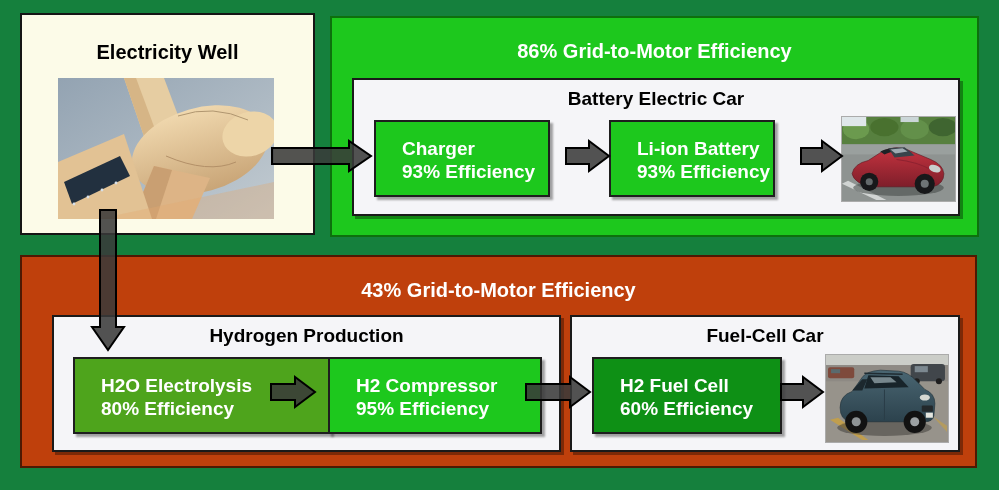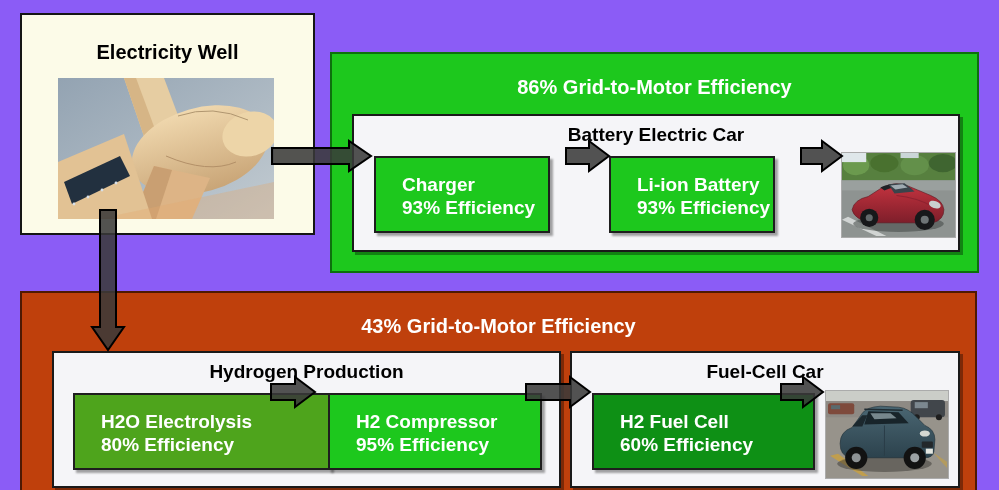--- a/index.html
+++ b/index.html
@@ -1,29 +1,29 @@
 <!DOCTYPE html>
 <html><head>
 <meta charset="utf-8">
 <style>
   html,body{margin:0;padding:0;background:#000;}
   .stage{
-    position:relative;width:999px;height:490px;background:#8b5cf6;overflow:hidden;
+    position:relative;width:999px;height:490px;background:#15803d;overflow:hidden;
     font-family:"Liberation Sans",sans-serif;font-weight:700;
   }
   .abs{position:absolute;}
   
   .well-card{
     left:20px;top:13px;width:295px;height:222px;
     background:#FCFBE8;border:2px solid #151515;box-sizing:border-box;
   }
   .well-title{left:0;top:26px;width:100%;text-align:center;font-size:20px;color:#000;}
   .well-photo{left:36px;top:63px;width:216px;height:141px;display:block;}
   
-  .panel{box-sizing:border-box;margin-top:36px;}
+  .panel{box-sizing:border-box;}
   .panel-green{
     left:330px;top:16px;width:649px;height:221px;
     background:#1DC81D;border:2px solid rgba(0,40,0,.55);
   }
   .panel-headline{left:0;top:22px;width:100%;text-align:center;font-size:20px;color:#fff;}
   .card{
     background:#F5F5F8;border:2px solid #1A1A1A;box-sizing:border-box;
     box-shadow:3px 3px 0 rgba(0,0,0,.35);
   }
   .bec-card{left:20px;top:60px;width:608px;height:138px;padding-left:13px;}
@@ -42,21 +42,21 @@
   .tesla-photo{left:487px;top:36px;width:113px;height:84px;}
   
   .panel-orange{
     left:20px;top:255px;width:957px;height:213px;
     background:#BF400C;border:2px solid rgba(30,8,0,.7);
   }
   .hp-card{left:30px;top:58px;width:509px;height:137px;}
   .fc-card{left:548px;top:58px;width:390px;height:137px;}
   .h2o-box{left:19px;top:40px;width:258px;height:77px;}
   .comp-box{left:274px;top:40px;width:214px;height:77px;}
-  .fuelcell-box{left:20px;top:40px;width:223px;height:77px;}
+  .fuelcell-box{left:20px;top:40px;width:190px;height:77px;}
   .suv-photo{left:253px;top:37px;width:122px;height:87px;}
   
   .arrows{left:0;top:0;width:999px;height:490px;pointer-events:none;}
   .arrow{fill:#3A3A3A;fill-opacity:.87;stroke:#000;stroke-width:2;}
 </style>
 </head>
 <body>
 
 <div class="stage">
 

